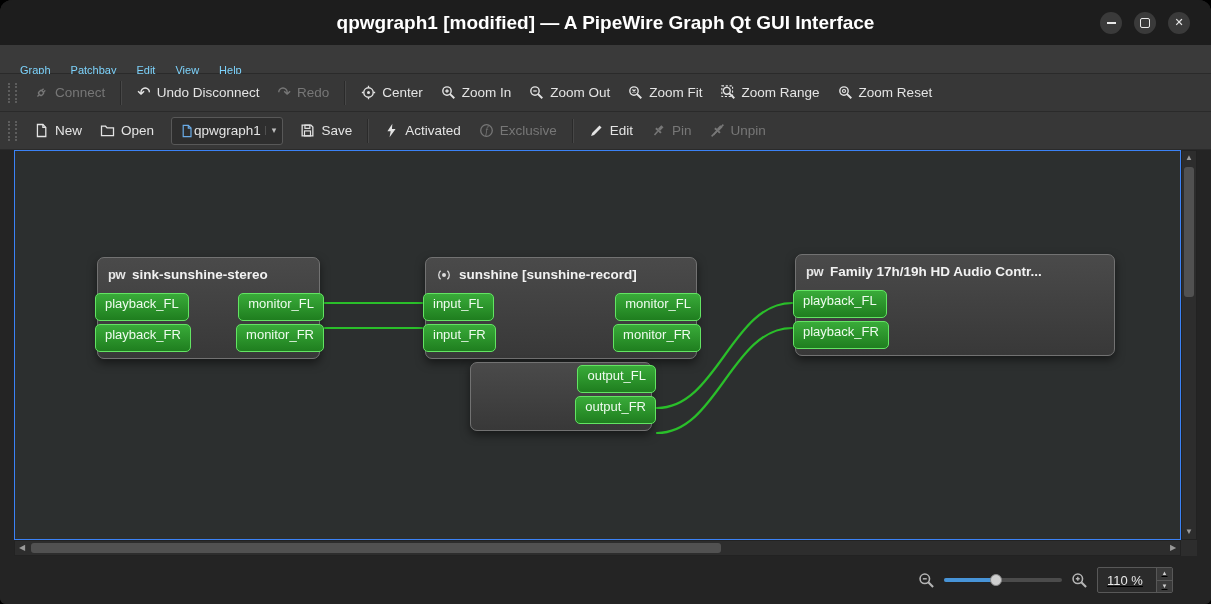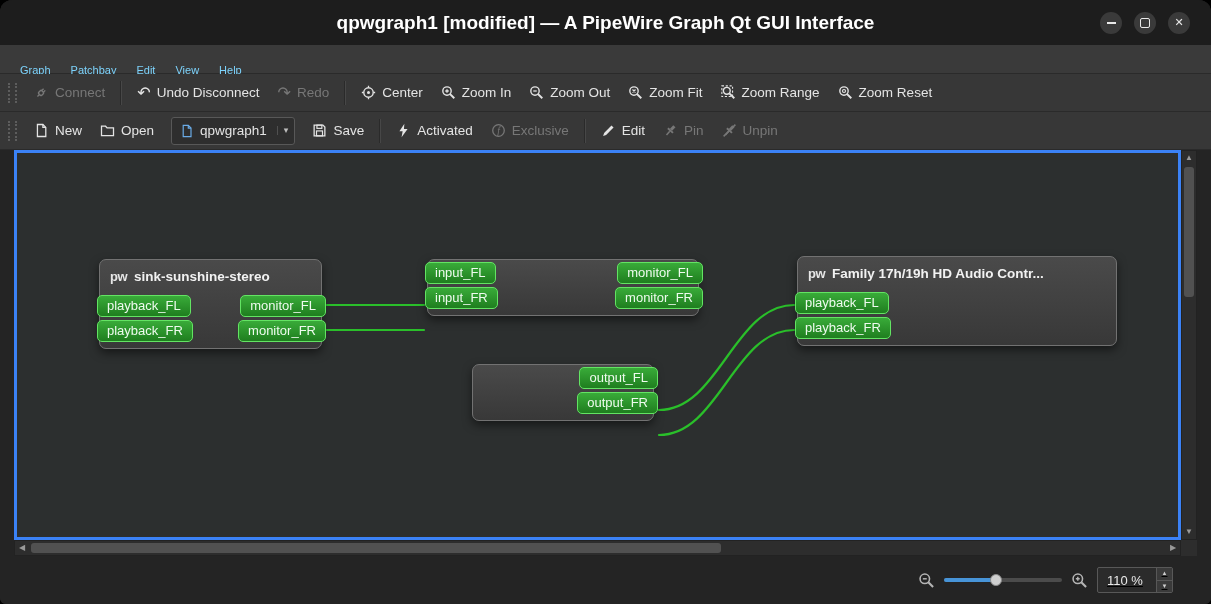--- a/index.html
+++ b/index.html
@@ -29,48 +29,48 @@
   .toolbar { height:37px; background:#373737; border-bottom:1px solid #2a2a2a; flex:none;
              display:flex; align-items:center; padding:0 4px; }
   .tb-handle { width:5px; height:20px; border-left:2px dotted #5d5d5d; border-right:2px dotted #5d5d5d;
                margin:0 8px 0 4px; }
   .tb-btn { display:flex; align-items:center; gap:6px; padding:0 9px; height:30px;
             color:#e4e4e4; font-size:13.5px; white-space:nowrap; border-radius:3px; cursor:default; }
   .tb-btn.disabled { color:#777777; }
   .tb-ic { width:15px; height:15px; color:inherit; flex:none; }
   .tb-uni { font-size:16px; line-height:15px; }
   .tb-sep { width:0; height:24px; border-left:1px solid #2a2a2a; border-right:1px solid #474747; margin:0 6px; }
-  .combo { display:flex; align-items:center; gap:6px; height:26px; padding:0 6px 0 8px;
+  .combo { display:flex; align-items:center; gap:0; height:26px; padding:0 6px 0 8px;
            background:#2e2e2e; border:1px solid #585858; border-radius:3px;
            color:#e4e4e4; font-size:13.5px; margin:0 8px; }
   .combo .cb-ic { width:14px; height:14px; color:#6aabe6; }
   .combo .cb-arrow-wrap { border-left:1px solid #505050; padding-left:6px; margin-left:4px;
                           color:#bdbdbd; font-size:9px; line-height:9px; }
 
   
   .main { flex:1; min-height:0; display:flex; padding:0 14px; background:#242424; }
   .canvas-grid { flex:1; display:grid; grid-template-columns:1fr 16px; grid-template-rows:1fr 16px; min-width:0; }
   .canvas { position:relative; overflow:hidden; background:var(--canvas-bg,#2c2f2f);
-            border:3px solid #3b82f6; }
+            border:1px solid #3b82f6; }
   .wires { position:absolute; left:0; top:0; width:100%; height:100%; }
   .wire { stroke:var(--wire,#2abf2a); stroke-width:2.2; fill:none; stroke-linecap:round; }
 
   .node { position:absolute; background:linear-gradient(180deg,#4a4a4a,#383838);
           border:1px solid #727272; border-radius:7px; box-shadow:0 4px 10px rgba(0,0,0,.5);
           padding-bottom:6px; box-sizing:border-box; }
   .node-header { height:33px; display:flex; align-items:center; gap:7px; padding:0 10px;
                  color:#f2f2f2; font-weight:bold; font-size:13.5px; white-space:nowrap; overflow:hidden; }
   .pw-glyph { font-weight:bold; font-size:13px; letter-spacing:-0.5px; color:#e6e6e6; flex:none; }
   .node-ic { width:16px; height:16px; color:#dcdcdc; flex:none; }
   .ports { display:flex; justify-content:space-between; margin-top:2px; }
   .ports.only-right { justify-content:flex-end; }
   .ports-col { display:flex; flex-direction:column; gap:3px; }
   .ports-col.left { align-items:flex-start; margin-left:-3px; }
   .ports-col.right { align-items:flex-end; margin-right:-5px; }
-  .port { height:22px; line-height:20px; padding:0 9px; border-radius:5px; box-sizing:border-box;
+  .port { height:28px; line-height:20px; padding:0 9px; border-radius:5px; box-sizing:border-box;
           background:linear-gradient(180deg,var(--port-fill-top,#39ab39),var(--port-fill-bottom,#1f7e1f));
           border:1px solid var(--port-border,#63e463); color:var(--port-text,#eefbee);
           font-size:13px; white-space:nowrap; cursor:pointer; }
 
   
   .vscroll { background:#2d2d2d; border:1px solid #222; position:relative; }
   .hscroll { background:#2d2d2d; border:1px solid #222; position:relative; }
   .sb-arrow { position:absolute; color:#9a9a9a; font-size:8px; line-height:14px; width:14px; height:14px;
               text-align:center; cursor:pointer; }
   .v-up { top:0; left:0; }  .v-down { bottom:0; left:0; }
@@ -348,20 +348,26 @@
               <div class="port">playback_FR</div>
             </div>
             <div class="ports-col right">
               <div class="port">monitor_FL</div>
               <div class="port">monitor_FR</div>
             </div>
           </div>
         </div>
 
         <div class="node" style="left:410px; top:106px; width:272px;">
+          <div class="node-header">
+            <svg class="node-ic">
+                <use href="#i-audionode"></use>
+              </svg>
+            <span>sunshine [sunshine-record]</span>
+          </div>
           <div class="ports">
             <div class="ports-col left">
               <div class="port">input_FL</div>
               <div class="port">input_FR</div>
             </div>
             <div class="ports-col right">
               <div class="port">monitor_FL</div>
               <div class="port">monitor_FR</div>
             </div>
           </div>

